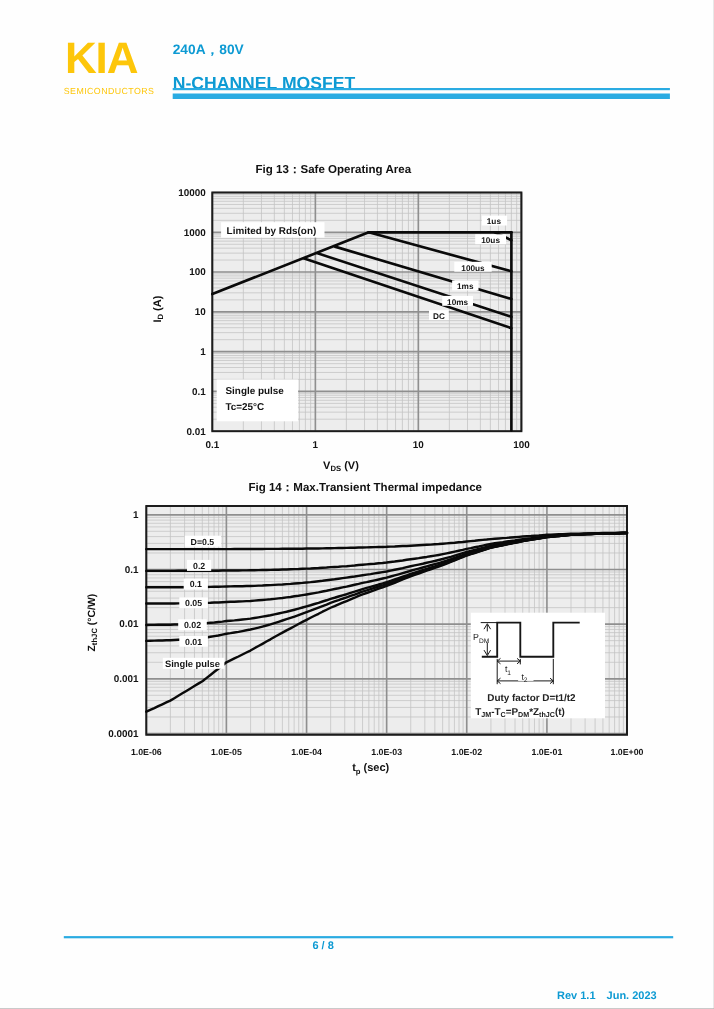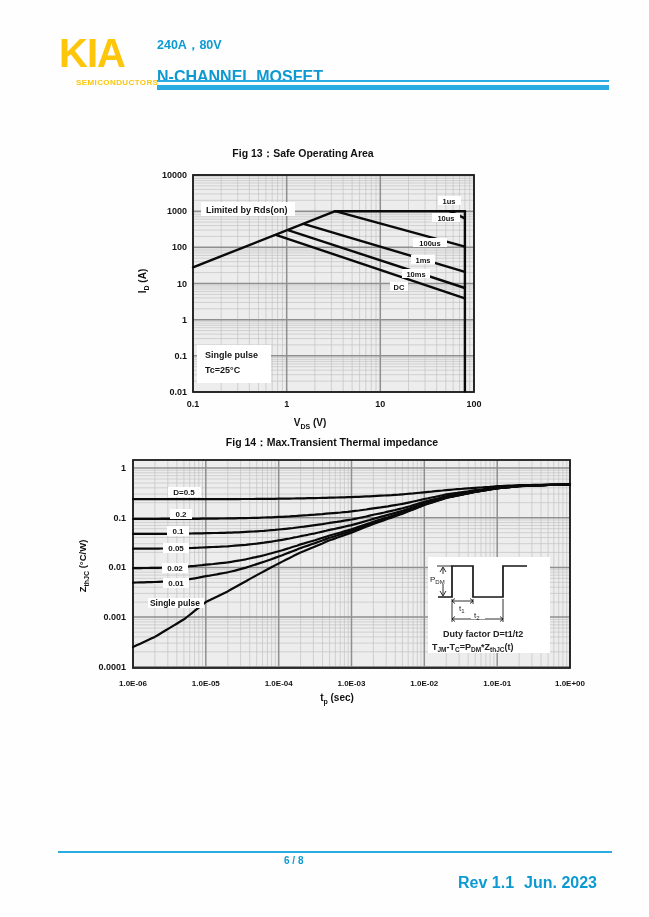--- a/index.html
+++ b/index.html
@@ -1,32 +1,32 @@
 <!DOCTYPE html>
 <html style="--accent: #0d9ad3; --rule: #2aabe2; --logo-yellow: #fdc60a; --grid-minor: #c3c3c3; --grid-major: #8f8f8f; --curve: #0a0a0a;"><head>
 <meta charset="utf-8">
 <style>
   html,body{margin:0;padding:0;background:#888;}
   .page{position:relative;width:649px;height:917px;background:#fefefe;overflow:hidden;
         font-family:"Liberation Sans",sans-serif;}
   .abs{position:absolute;}
   .logo-text{left:59px;top:33px;font-size:40px;font-weight:700;letter-spacing:-1px;
              color:var(--logo-yellow);line-height:1;}
-  .logo-sub{left:76px;top:78px;font-size:8px;font-weight:700;letter-spacing:0.4px;
+  .logo-sub{left:58px;top:78px;font-size:8px;font-weight:400;letter-spacing:0.4px;
             color:var(--logo-yellow);}
   .rating-line{left:157px;top:37px;font-size:12.5px;font-weight:700;color:var(--accent);}
   .type-line{left:157px;top:68px;font-size:16px;font-weight:700;color:var(--accent);}
   .part-number{top:38px;right:46px;font-size:26px;font-weight:400;letter-spacing:1px;
                color:var(--accent);}
   .rule-thin{left:157px;top:80px;width:452px;height:1.5px;background:var(--rule);}
   .rule-thick{left:157px;top:84.5px;width:452px;height:5.5px;background:var(--rule);}
   .footer-rule{left:58px;top:851px;width:554px;height:1.5px;background:var(--rule);}
   .page-label{left:284px;top:855px;width:64px;font-size:10px;
               font-weight:700;color:var(--accent);}
-  .rev-block{top:874px;right:52px;font-size:16px;font-weight:700;color:var(--accent);}
+  .rev-block{top:900px;right:52px;font-size:10px;font-weight:700;color:var(--accent);}
   .rev-block span{margin-left:10px;}
   svg.chart{position:absolute;left:0;width:649px;}
   svg text{font-family:"Liberation Sans",sans-serif;}
   .fig-title{font-size:10.5px;font-weight:700;fill:#111;text-anchor:middle;}
   .axis-label{font-size:10px;font-weight:700;fill:#111;}
   .sub{font-size:7px;}
   .wave{stroke:#161616;stroke-width:1.7;fill:none;}
   .thin{stroke:#161616;stroke-width:0.9;fill:none;}
   .inset-txt{font-size:9px;font-weight:700;fill:#222;}
 </style>

